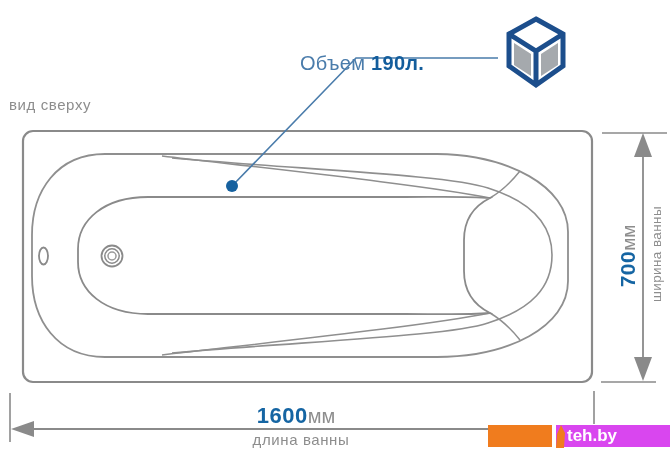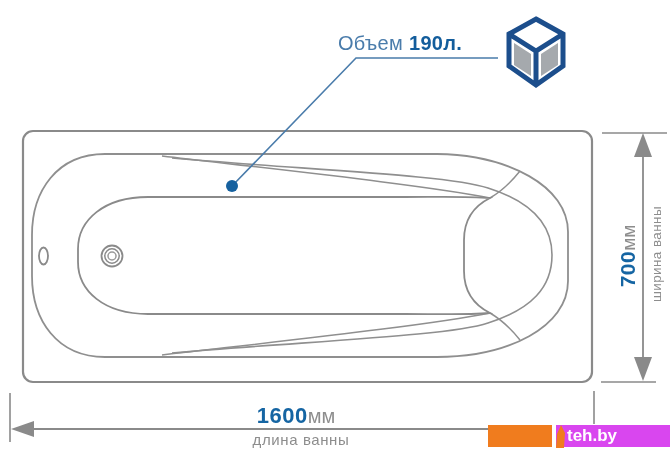--- a/index.html
+++ b/index.html
@@ -3,21 +3,21 @@
 <meta charset="utf-8">
 <style>
   html,body{margin:0;padding:0;background:#fff;}
   #stage{
     position:relative;width:670px;height:471px;background:#ffffff;
     font-family:"Liberation Sans", sans-serif;overflow:hidden;
   }
   #drawing{position:absolute;left:0;top:0;}
   .txt{position:absolute;white-space:nowrap;}
   .view-label{left:9px;top:96px;font-size:15px;letter-spacing:.6px;color:#8d8d8d;}
-  .volume-label{left:300px;top:32px;width:200px;text-align:center;font-size:20px;letter-spacing:.3px;}
+  .volume-label{left:300px;top:52px;width:200px;text-align:left;font-size:20px;letter-spacing:.3px;}
   .volume-label .pfx{color:#4a7cab;}
   .volume-label .val{color:#135d9c;font-weight:bold;}
   .len-value{left:196px;top:403px;width:200px;text-align:center;}
   .len-value .num{font-size:22px;font-weight:bold;color:#1565a3;letter-spacing:.5px;}
   .len-value .unit{font-size:20px;color:#8d8d8d;}
   .len-caption{left:201px;top:431px;width:200px;text-align:center;font-size:15px;color:#8d8d8d;letter-spacing:.6px;}
   .rot{transform:translate(-50%,-50%) rotate(-90deg);}
   .wid-value{left:628px;top:256px;}
   .wid-value .num{font-size:21px;font-weight:bold;color:#1565a3;letter-spacing:.5px;}
   .wid-value .unit{font-size:19px;color:#8d8d8d;}
@@ -87,20 +87,21 @@
   </svg>
 
   <div class="wm-orange"></div>
   <div class="wm-dark">
     <span>teh.by</span>
   </div>
   <svg class="wm-flame" width="16" height="26" viewBox="0 0 16 26">
     <path d="M4,25 L5,11 L9,2 L13,10 L12,25 Z" fill="#f07c1e"></path>
   </svg>
 
+  <div class="txt view-label">вид сверху</div>
 
   <div class="txt volume-label">
     <span class="pfx">Объем</span>
     <span class="val">190л.</span>
   </div>
 
   <div class="txt len-value">
     <span class="num">1600</span><span class="unit">мм</span>
   </div>
   <div class="txt len-caption">длина ванны</div>

